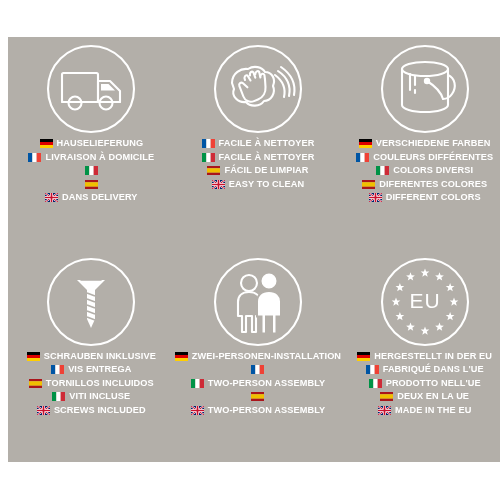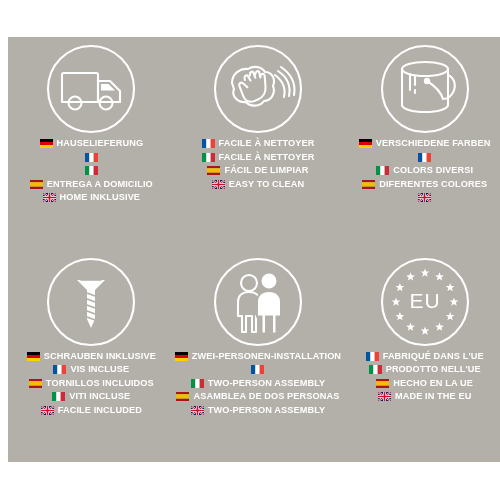--- a/index.html
+++ b/index.html
@@ -115,51 +115,51 @@
               <span class="lang-label">HAUSELIEFERUNG</span>
             </div>
             <div class="lang-row">
               <span class="flag">
                 <svg viewBox="0 0 13 9">
                   <rect x="0" y="0" width="4.34" height="9" fill="#0055A4"></rect>
                   <rect x="4.34" y="0" width="4.33" height="9" fill="#FFFFFF"></rect>
                   <rect x="8.67" y="0" width="4.33" height="9" fill="#EF4135"></rect>
                 </svg>
               </span>
-            </div>
-            <div class="lang-row">
-              <span class="flag">
-                <svg viewBox="0 0 13 9">
-                  <rect x="0" y="0" width="4.34" height="9" fill="#009246"></rect>
-                  <rect x="4.34" y="0" width="4.33" height="9" fill="#FFFFFF"></rect>
-                  <rect x="8.67" y="0" width="4.33" height="9" fill="#CE2B37"></rect>
-                </svg>
-              </span>
-            </div>
-            <div class="lang-row">
-              <span class="flag">
-                <svg viewBox="0 0 13 9">
-                  <rect x="0" y="0" width="13" height="2.25" fill="#AA151B"></rect>
-                  <rect x="0" y="2.25" width="13" height="4.5" fill="#F1BF00"></rect>
-                  <rect x="0" y="6.75" width="13" height="2.25" fill="#AA151B"></rect>
-                </svg>
-              </span>
-              <span class="lang-label">ENTREGA A DOMICILIO</span>
-            </div>
-            <div class="lang-row">
-              <span class="flag">
-                <svg viewBox="0 0 13 9">
-                  <rect x="0" y="0" width="13" height="9" fill="#012169"></rect>
-                  <path d="M0,0 L13,9 M13,0 L0,9" stroke="#FFFFFF" stroke-width="2"></path>
-                  <path d="M0,0 L13,9 M13,0 L0,9" stroke="#C8102E" stroke-width="1"></path>
-                  <path d="M6.5,0 V9 M0,4.5 H13" stroke="#FFFFFF" stroke-width="3"></path>
-                  <path d="M6.5,0 V9 M0,4.5 H13" stroke="#C8102E" stroke-width="1.7"></path>
-                </svg>
-              </span>
-              <span class="lang-label">HOME INKLUSIVE</span>
+              <span class="lang-label">LIVRAISON À DOMICILE</span>
+            </div>
+            <div class="lang-row">
+              <span class="flag">
+                <svg viewBox="0 0 13 9">
+                  <rect x="0" y="0" width="4.34" height="9" fill="#009246"></rect>
+                  <rect x="4.34" y="0" width="4.33" height="9" fill="#FFFFFF"></rect>
+                  <rect x="8.67" y="0" width="4.33" height="9" fill="#CE2B37"></rect>
+                </svg>
+              </span>
+            </div>
+            <div class="lang-row">
+              <span class="flag">
+                <svg viewBox="0 0 13 9">
+                  <rect x="0" y="0" width="13" height="2.25" fill="#AA151B"></rect>
+                  <rect x="0" y="2.25" width="13" height="4.5" fill="#F1BF00"></rect>
+                  <rect x="0" y="6.75" width="13" height="2.25" fill="#AA151B"></rect>
+                </svg>
+              </span>
+            </div>
+            <div class="lang-row">
+              <span class="flag">
+                <svg viewBox="0 0 13 9">
+                  <rect x="0" y="0" width="13" height="9" fill="#012169"></rect>
+                  <path d="M0,0 L13,9 M13,0 L0,9" stroke="#FFFFFF" stroke-width="2"></path>
+                  <path d="M0,0 L13,9 M13,0 L0,9" stroke="#C8102E" stroke-width="1"></path>
+                  <path d="M6.5,0 V9 M0,4.5 H13" stroke="#FFFFFF" stroke-width="3"></path>
+                  <path d="M6.5,0 V9 M0,4.5 H13" stroke="#C8102E" stroke-width="1.7"></path>
+                </svg>
+              </span>
+              <span class="lang-label">DANS DELIVERY</span>
             </div>
           </div>
         </div>
         <div class="cell">
           <div class="icon-wrap">
             <svg viewBox="0 0 92 92">
               <circle cx="46" cy="46" r="43" stroke="#ffffff" fill="none" stroke-width="2.1"></circle>
               <path d="M20,40 C20,30 29,25 36,26 C42,22 50,24 53,29 C60,29 64,36 61,43 C64,50 59,58 52,58 C48,64 38,64 34,59 C26,60 19,53 22,46 Z" stroke="#ffffff" fill="none" stroke-width="2.1" stroke-linecap="round" stroke-linejoin="round"></path>
               <path d="M33,37 c-1.5,-3 0.5,-5.5 2.5,-4.5 l3,5" stroke="#ffffff" fill="none" stroke-width="2.1" stroke-linecap="round" stroke-linejoin="round"></path>
               <path d="M38,32.5 c-0.7,-3.2 1.8,-4.6 3.3,-3.3 l2,5.5" stroke="#ffffff" fill="none" stroke-width="2.1" stroke-linecap="round" stroke-linejoin="round"></path>
@@ -242,20 +242,21 @@
               <span class="lang-label">VERSCHIEDENE FARBEN</span>
             </div>
             <div class="lang-row">
               <span class="flag">
                 <svg viewBox="0 0 13 9">
                   <rect x="0" y="0" width="4.34" height="9" fill="#0055A4"></rect>
                   <rect x="4.34" y="0" width="4.33" height="9" fill="#FFFFFF"></rect>
                   <rect x="8.67" y="0" width="4.33" height="9" fill="#EF4135"></rect>
                 </svg>
               </span>
+              <span class="lang-label">COULEURS DIFFÉRENTES</span>
             </div>
             <div class="lang-row">
               <span class="flag">
                 <svg viewBox="0 0 13 9">
                   <rect x="0" y="0" width="4.34" height="9" fill="#009246"></rect>
                   <rect x="4.34" y="0" width="4.33" height="9" fill="#FFFFFF"></rect>
                   <rect x="8.67" y="0" width="4.33" height="9" fill="#CE2B37"></rect>
                 </svg>
               </span>
               <span class="lang-label">COLORS DIVERSI</span>
@@ -273,20 +274,21 @@
             <div class="lang-row">
               <span class="flag">
                 <svg viewBox="0 0 13 9">
                   <rect x="0" y="0" width="13" height="9" fill="#012169"></rect>
                   <path d="M0,0 L13,9 M13,0 L0,9" stroke="#FFFFFF" stroke-width="2"></path>
                   <path d="M0,0 L13,9 M13,0 L0,9" stroke="#C8102E" stroke-width="1"></path>
                   <path d="M6.5,0 V9 M0,4.5 H13" stroke="#FFFFFF" stroke-width="3"></path>
                   <path d="M6.5,0 V9 M0,4.5 H13" stroke="#C8102E" stroke-width="1.7"></path>
                 </svg>
               </span>
+              <span class="lang-label">DIFFERENT COLORS</span>
             </div>
           </div>
         </div>
         <div class="cell">
           <div class="icon-wrap">
             <svg viewBox="0 0 92 92">
               <circle cx="46" cy="46" r="43" stroke="#ffffff" fill="none" stroke-width="2.1"></circle>
               <path d="M32,24 h28 l-10,10 h-8 z" fill="#ffffff" stroke="none"></path>
               <path d="M36,24 h20" stroke="#b3afa9" stroke-width="1.6" stroke-linecap="round"></path>
               <path d="M42,33 h8 v30 l-4,9 l-4,-9 z" fill="#ffffff" stroke="none"></path>
@@ -305,21 +307,21 @@
               <span class="lang-label">SCHRAUBEN INKLUSIVE</span>
             </div>
             <div class="lang-row">
               <span class="flag">
                 <svg viewBox="0 0 13 9">
                   <rect x="0" y="0" width="4.34" height="9" fill="#0055A4"></rect>
                   <rect x="4.34" y="0" width="4.33" height="9" fill="#FFFFFF"></rect>
                   <rect x="8.67" y="0" width="4.33" height="9" fill="#EF4135"></rect>
                 </svg>
               </span>
-              <span class="lang-label">VIS INCLUSE</span>
+              <span class="lang-label">VIS ENTREGA</span>
             </div>
             <div class="lang-row">
               <span class="flag">
                 <svg viewBox="0 0 13 9">
                   <rect x="0" y="0" width="13" height="2.25" fill="#AA151B"></rect>
                   <rect x="0" y="2.25" width="13" height="4.5" fill="#F1BF00"></rect>
                   <rect x="0" y="6.75" width="13" height="2.25" fill="#AA151B"></rect>
                 </svg>
               </span>
               <span class="lang-label">TORNILLOS INCLUIDOS</span>
@@ -337,21 +339,21 @@
             <div class="lang-row">
               <span class="flag">
                 <svg viewBox="0 0 13 9">
                   <rect x="0" y="0" width="13" height="9" fill="#012169"></rect>
                   <path d="M0,0 L13,9 M13,0 L0,9" stroke="#FFFFFF" stroke-width="2"></path>
                   <path d="M0,0 L13,9 M13,0 L0,9" stroke="#C8102E" stroke-width="1"></path>
                   <path d="M6.5,0 V9 M0,4.5 H13" stroke="#FFFFFF" stroke-width="3"></path>
                   <path d="M6.5,0 V9 M0,4.5 H13" stroke="#C8102E" stroke-width="1.7"></path>
                 </svg>
               </span>
-              <span class="lang-label">FACILE INCLUDED</span>
+              <span class="lang-label">SCREWS INCLUDED</span>
             </div>
           </div>
         </div>
         <div class="cell">
           <div class="icon-wrap">
             <svg viewBox="0 0 92 92">
               <circle cx="46" cy="46" r="43" stroke="#ffffff" fill="none" stroke-width="2.1"></circle>
               <circle cx="37" cy="27" r="8" stroke="#ffffff" fill="none" stroke-width="2.1" stroke-linecap="round" stroke-linejoin="round"></circle>
               <path d="M37,36 c-7,0 -11,4 -11,10 v14 h4 v16 h4 v-16 h6 v16 h4 v-16 h4 v-14 c0,-6 -4,-10 -11,-10 z" stroke="#ffffff" fill="none" stroke-width="2.1" stroke-linecap="round" stroke-linejoin="round"></path>
               <circle cx="57" cy="25" r="8.5" fill="#ffffff" stroke="#b3afa9" stroke-width="2"></circle>
@@ -389,21 +391,20 @@
               <span class="lang-label">TWO-PERSON ASSEMBLY</span>
             </div>
             <div class="lang-row">
               <span class="flag">
                 <svg viewBox="0 0 13 9">
                   <rect x="0" y="0" width="13" height="2.25" fill="#AA151B"></rect>
                   <rect x="0" y="2.25" width="13" height="4.5" fill="#F1BF00"></rect>
                   <rect x="0" y="6.75" width="13" height="2.25" fill="#AA151B"></rect>
                 </svg>
               </span>
-              <span class="lang-label">ASAMBLEA DE DOS PERSONAS</span>
             </div>
             <div class="lang-row">
               <span class="flag">
                 <svg viewBox="0 0 13 9">
                   <rect x="0" y="0" width="13" height="9" fill="#012169"></rect>
                   <path d="M0,0 L13,9 M13,0 L0,9" stroke="#FFFFFF" stroke-width="2"></path>
                   <path d="M0,0 L13,9 M13,0 L0,9" stroke="#C8102E" stroke-width="1"></path>
                   <path d="M6.5,0 V9 M0,4.5 H13" stroke="#FFFFFF" stroke-width="3"></path>
                   <path d="M6.5,0 V9 M0,4.5 H13" stroke="#C8102E" stroke-width="1.7"></path>
                 </svg>
@@ -428,20 +429,30 @@
               <polygon points="17.00,41.40 18.14,44.44 21.37,44.58 18.84,46.60 19.70,49.72 17.00,47.93 14.30,49.72 15.16,46.60 12.63,44.58 15.86,44.44" fill="#ffffff" stroke="none"></polygon>
               <polygon points="20.89,26.90 22.02,29.94 25.26,30.08 22.72,32.10 23.59,35.22 20.89,33.43 18.18,35.22 19.05,32.10 16.51,30.08 19.75,29.94" fill="#ffffff" stroke="none"></polygon>
               <polygon points="31.50,16.29 32.64,19.32 35.87,19.46 33.34,21.48 34.20,24.61 31.50,22.82 28.80,24.61 29.66,21.48 27.13,19.46 30.36,19.32" fill="#ffffff" stroke="none"></polygon>
               <text x="46" y="52" text-anchor="middle" fill="#ffffff" font-family="Liberation Sans, sans-serif" font-size="21" letter-spacing="1">EU</text>
             </svg>
           </div>
           <div class="lang-list">
             <div class="lang-row">
               <span class="flag">
                 <svg viewBox="0 0 13 9">
+                  <rect x="0" y="0" width="13" height="3" fill="#000000"></rect>
+                  <rect x="0" y="3" width="13" height="3" fill="#DD0000"></rect>
+                  <rect x="0" y="6" width="13" height="3" fill="#FFCE00"></rect>
+                </svg>
+              </span>
+              <span class="lang-label">HERGESTELLT IN DER EU</span>
+            </div>
+            <div class="lang-row">
+              <span class="flag">
+                <svg viewBox="0 0 13 9">
                   <rect x="0" y="0" width="4.34" height="9" fill="#0055A4"></rect>
                   <rect x="4.34" y="0" width="4.33" height="9" fill="#FFFFFF"></rect>
                   <rect x="8.67" y="0" width="4.33" height="9" fill="#EF4135"></rect>
                 </svg>
               </span>
               <span class="lang-label">FABRIQUÉ DANS L'UE</span>
             </div>
             <div class="lang-row">
               <span class="flag">
                 <svg viewBox="0 0 13 9">
@@ -453,21 +464,21 @@
               <span class="lang-label">PRODOTTO NELL'UE</span>
             </div>
             <div class="lang-row">
               <span class="flag">
                 <svg viewBox="0 0 13 9">
                   <rect x="0" y="0" width="13" height="2.25" fill="#AA151B"></rect>
                   <rect x="0" y="2.25" width="13" height="4.5" fill="#F1BF00"></rect>
                   <rect x="0" y="6.75" width="13" height="2.25" fill="#AA151B"></rect>
                 </svg>
               </span>
-              <span class="lang-label">HECHO EN LA UE</span>
+              <span class="lang-label">DEUX EN LA UE</span>
             </div>
             <div class="lang-row">
               <span class="flag">
                 <svg viewBox="0 0 13 9">
                   <rect x="0" y="0" width="13" height="9" fill="#012169"></rect>
                   <path d="M0,0 L13,9 M13,0 L0,9" stroke="#FFFFFF" stroke-width="2"></path>
                   <path d="M0,0 L13,9 M13,0 L0,9" stroke="#C8102E" stroke-width="1"></path>
                   <path d="M6.5,0 V9 M0,4.5 H13" stroke="#FFFFFF" stroke-width="3"></path>
                   <path d="M6.5,0 V9 M0,4.5 H13" stroke="#C8102E" stroke-width="1.7"></path>
                 </svg>

